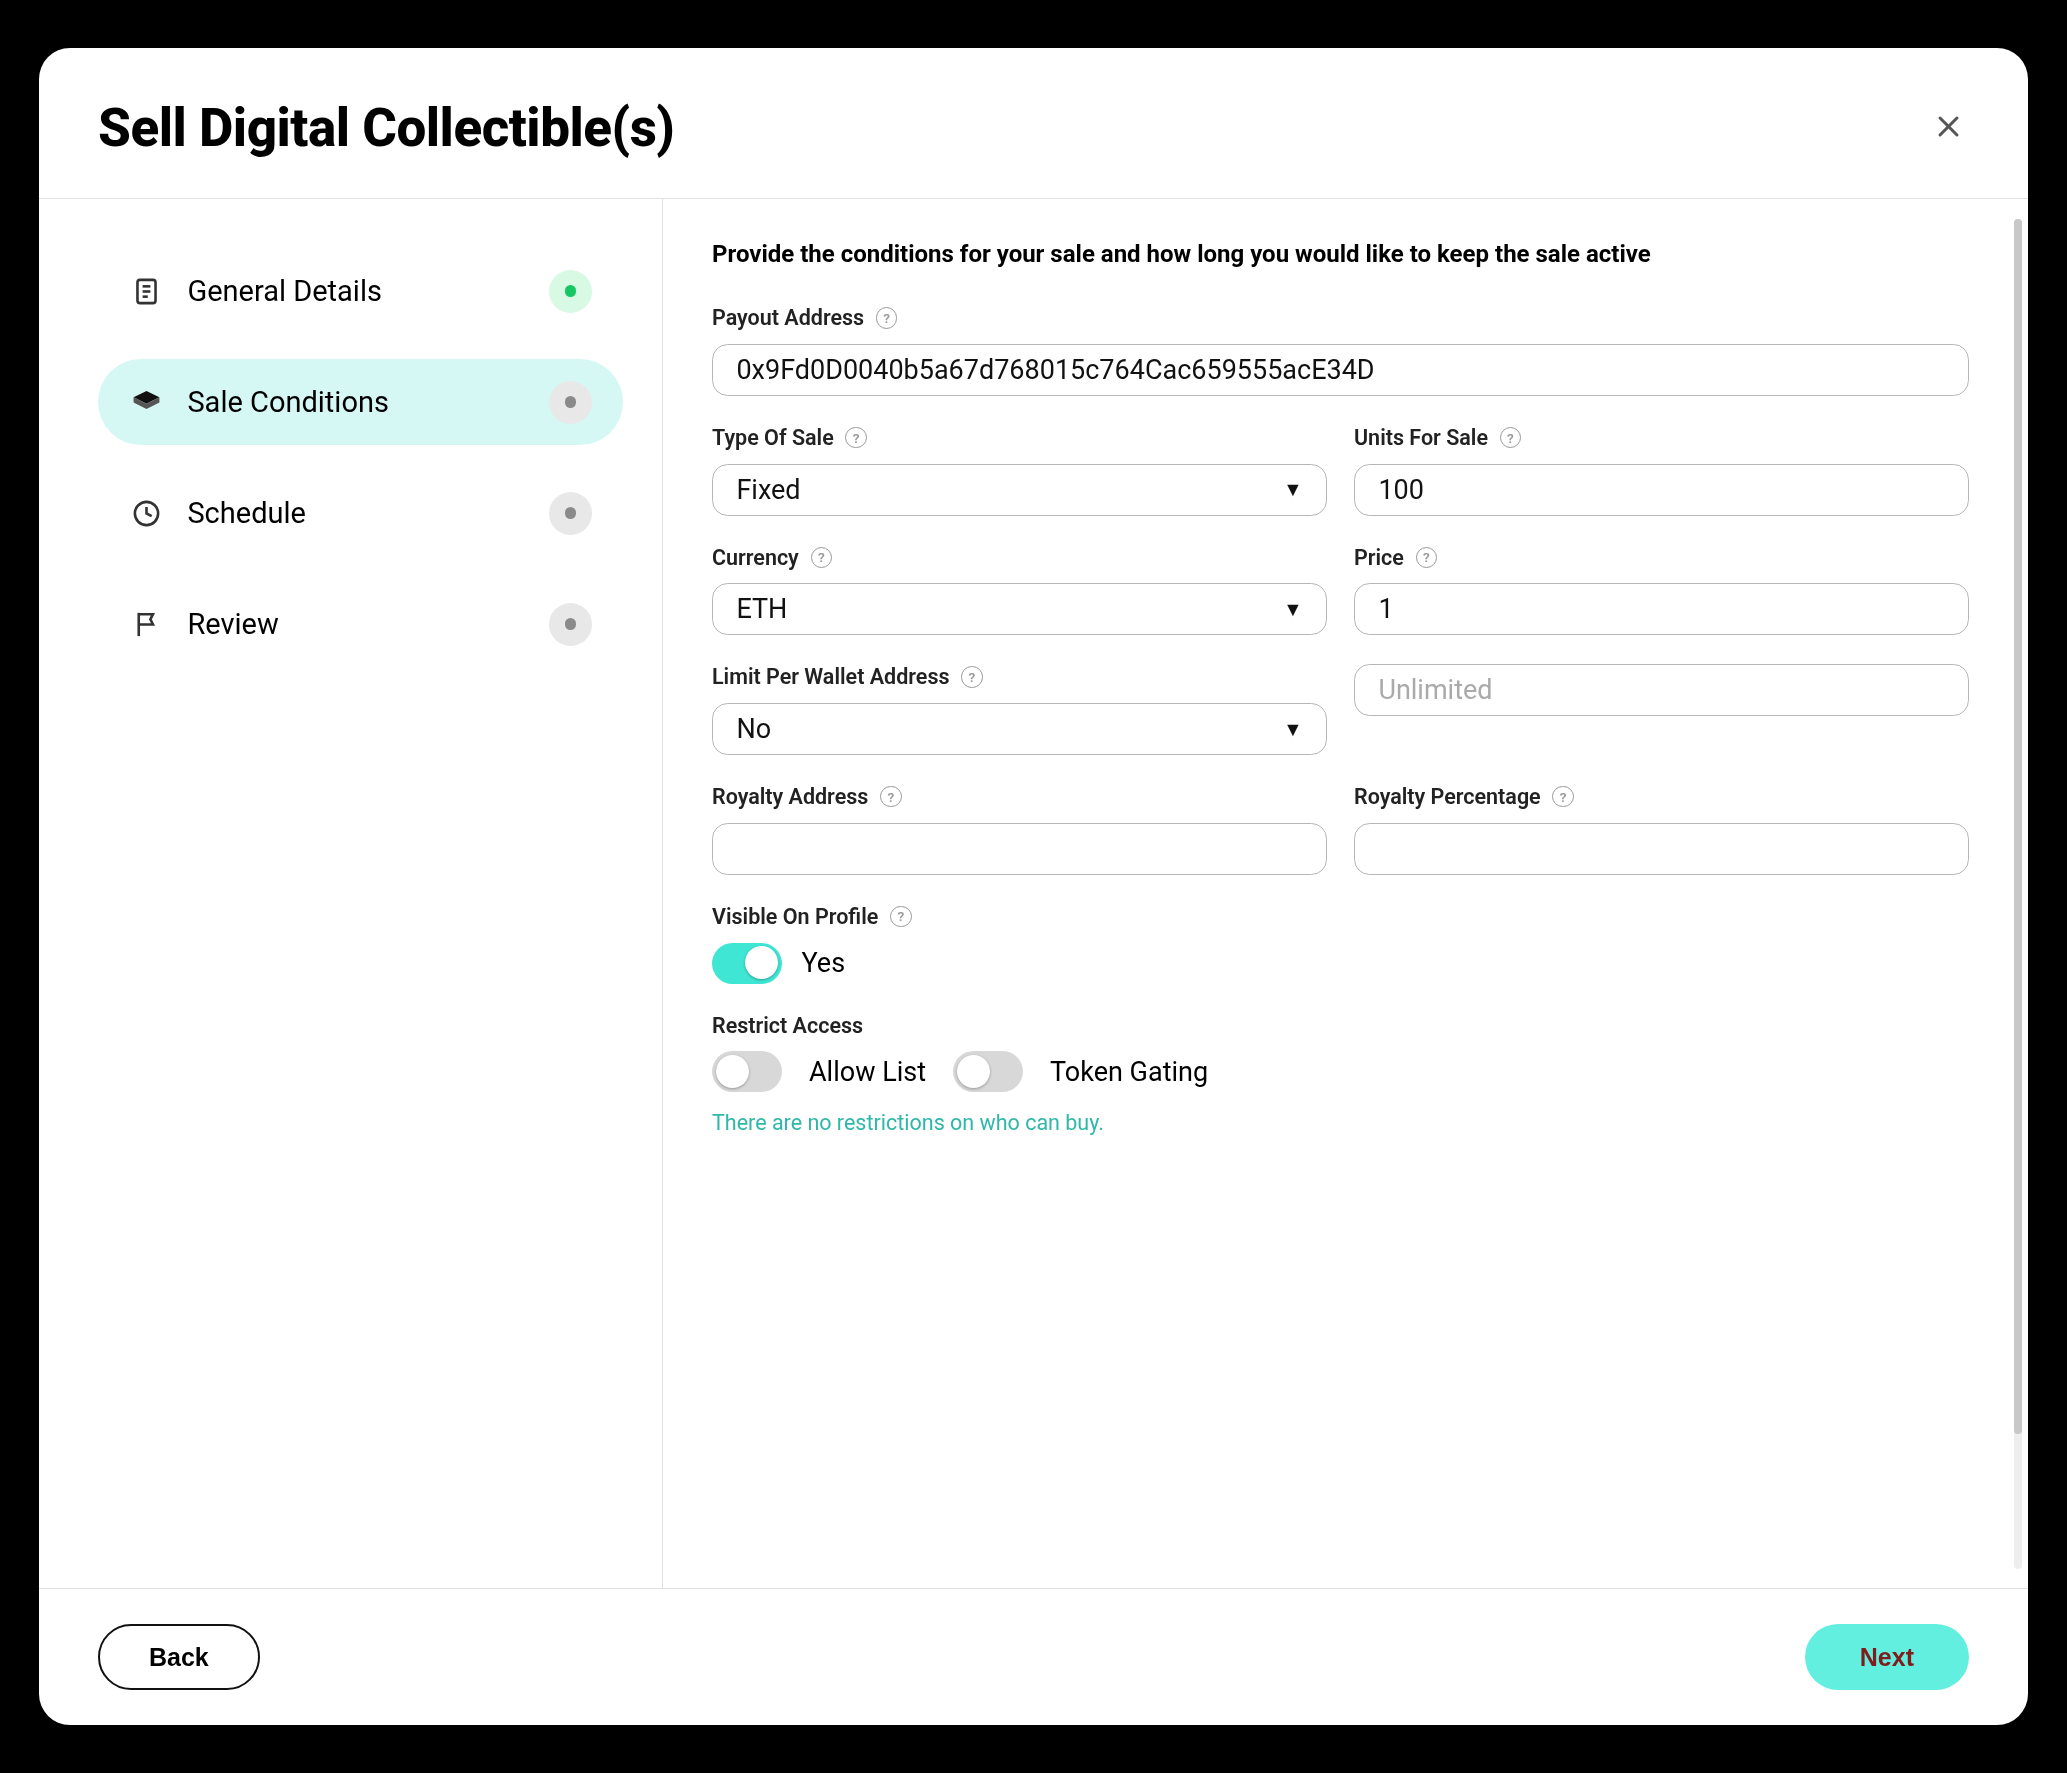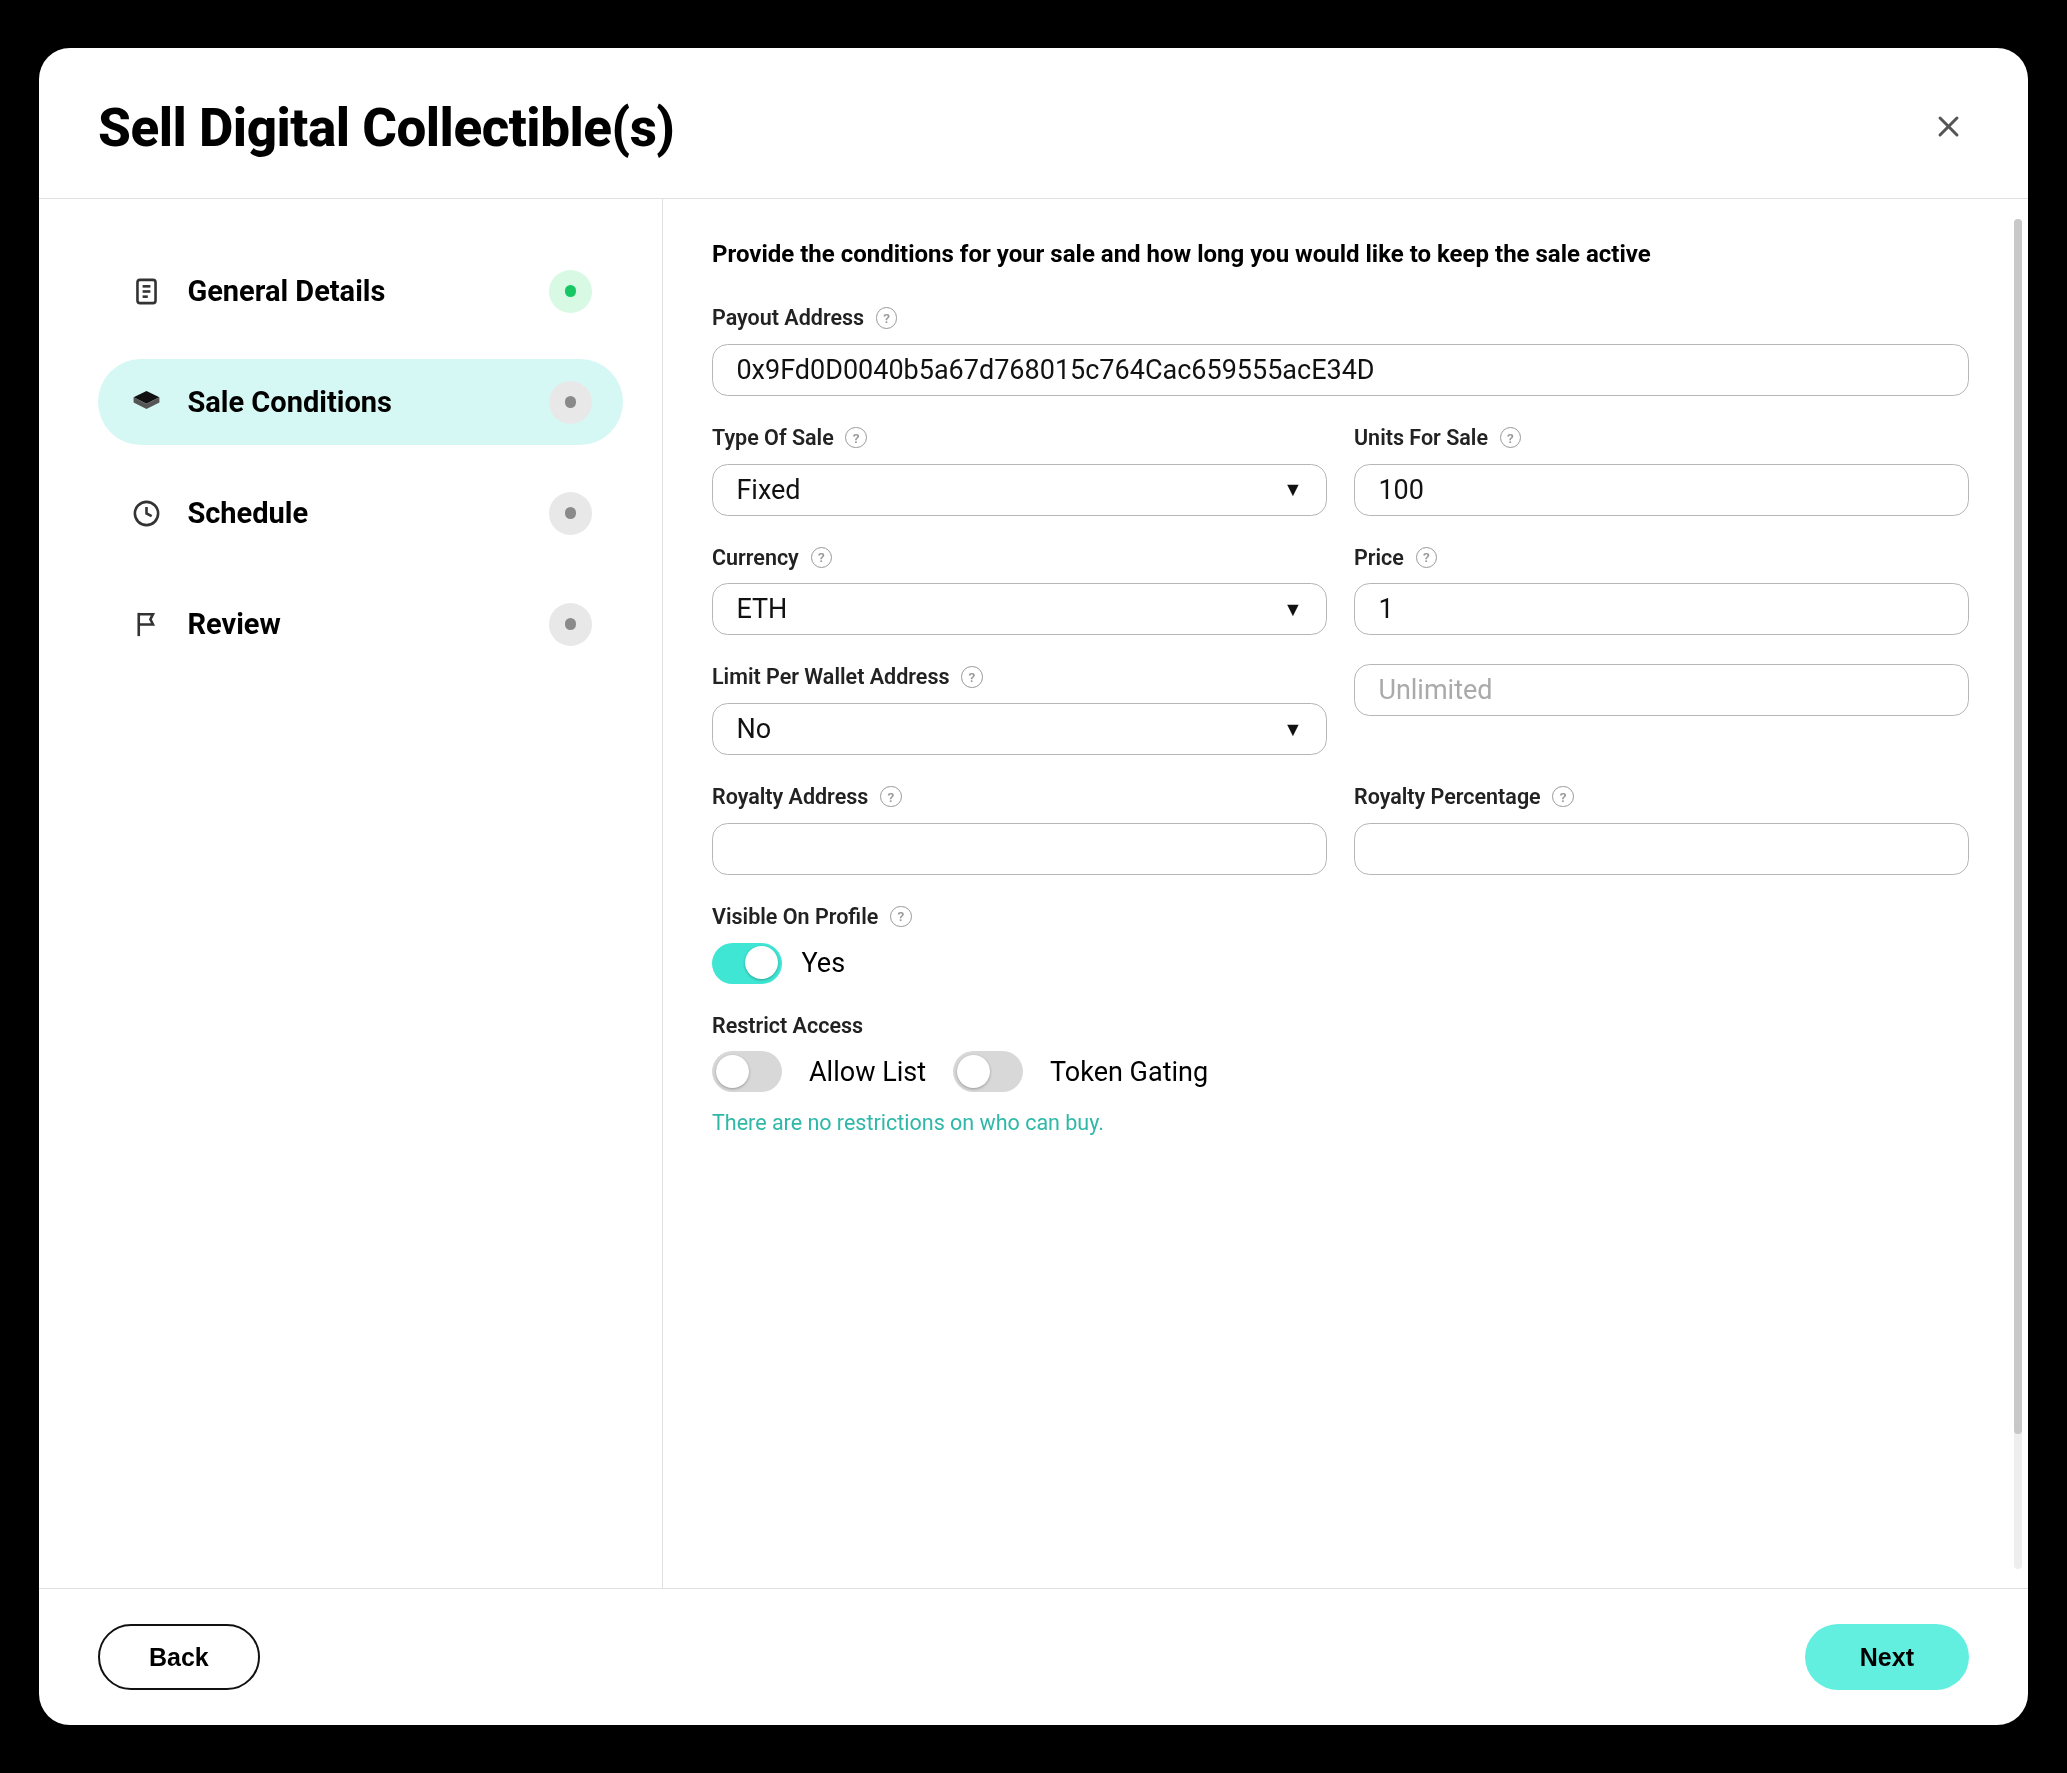--- a/index.html
+++ b/index.html
@@ -70,21 +70,21 @@
   }
   .step-icon {
     width: 35px;
     height: 35px;
     display: flex;
     align-items: center;
     justify-content: center;
   }
   .step-label {
     font-size: 29px;
-    font-weight: 700;
+    font-weight: 400;
     text-align: right;
   }
   .step-status {
     width: 43px;
     height: 43px;
     border-radius: 50%;
     display: flex;
     align-items: center;
     justify-content: center;
   }
@@ -183,21 +183,21 @@
   .btn {
     height: 66px;
     border-radius: 974px;
     font-size: 25px;
     font-weight: 700;
     padding: 0 49px;
     cursor:pointer;
     display:inline-flex; align-items:center; justify-content:center;
   }
   .btn-back { background:#fff; border:2px solid #111; }
-  .btn-next { background:#63efe0; border:none; color:#000000; padding:0 55px; }
+  .btn-next { background:#63efe0; border:none; color:#7f1d1d; padding:0 55px; }
 
   
   .modal-body { position:relative; }
   .fake-scroll {
     position:absolute; right:5.9px; top:19.5px; bottom:19.5px; width:7.8px;
     background:#eee; border-radius:3.9px;
   }
   .fake-scroll .thumb {
     position:absolute; left:0; right:0; top:0; height:90%;
     background:#c8c8c8; border-radius:3.9px;

